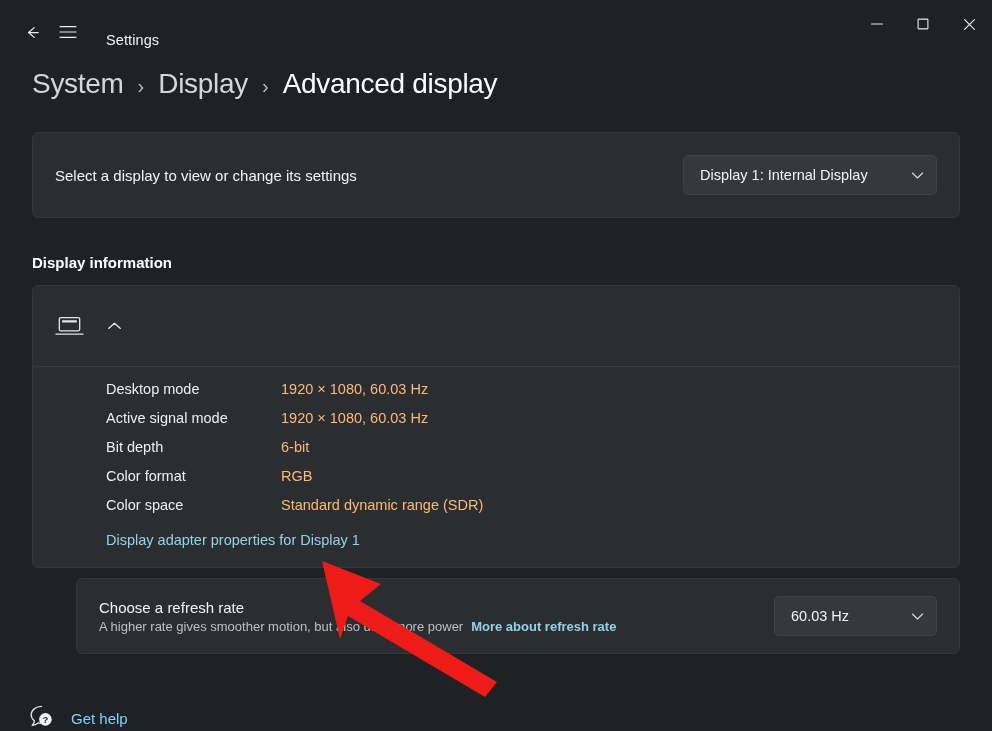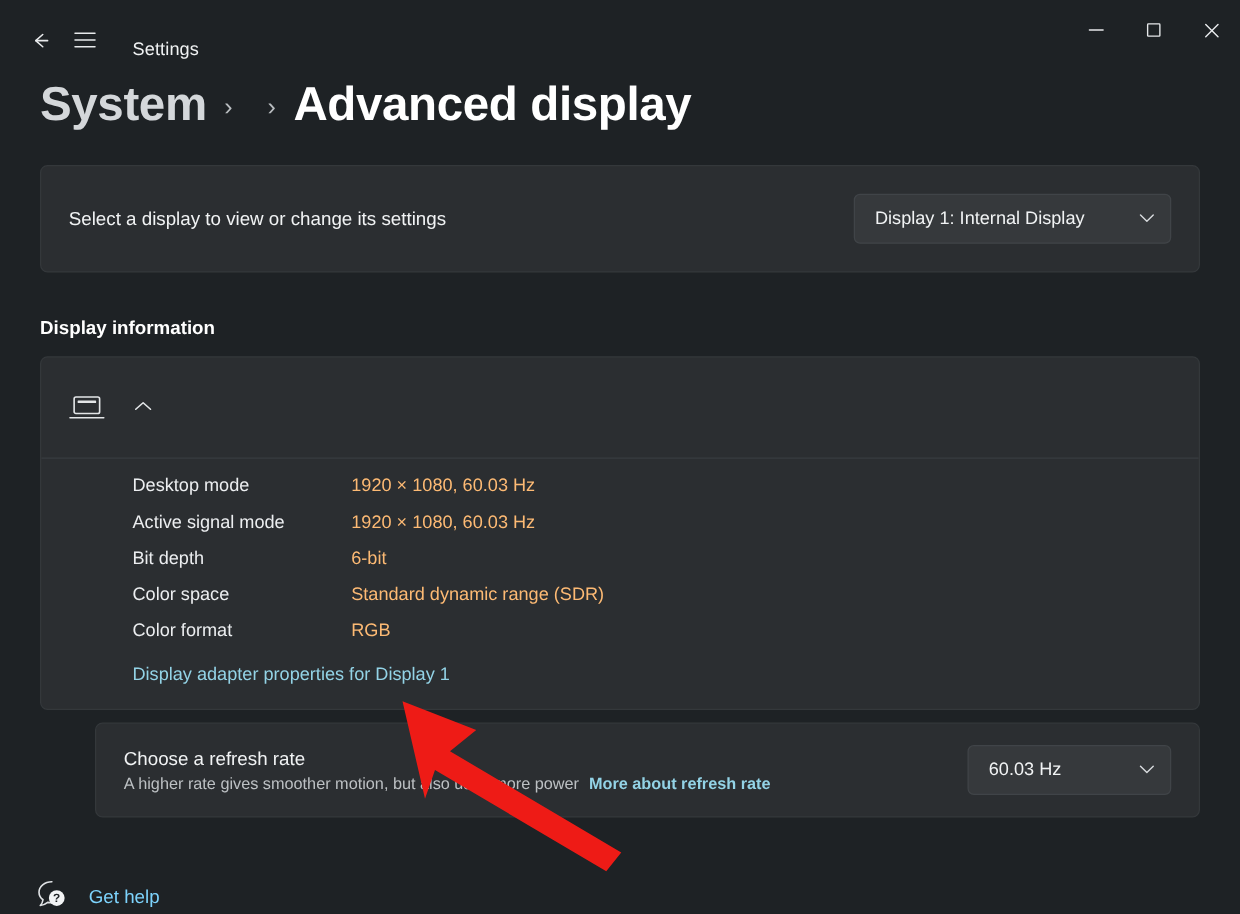--- a/index.html
+++ b/index.html
@@ -62,22 +62,22 @@
   .wc svg { display: block; }
 
   
   .breadcrumb {
     display: flex;
     align-items: center;
     padding: 10px 0 0 32px;
     height: 62px;
   }
   .crumb {
-    font-size: 38px;
-    font-weight: 700;
+    font-size: 28px;
+    font-weight: 400;
     color: #d4d7da;
     letter-spacing: -0.3px;
     cursor: default;
   }
   .crumb.current {
     color: #ffffff;
   }
   .crumb-sep {
     font-size: 20px;
     color: #b9bdc0;
@@ -298,20 +298,21 @@
           <path d="M2.6 2.6 L12.4 12.4 M12.4 2.6 L2.6 12.4" stroke="#e6e8ea" stroke-width="1.15" stroke-linecap="round"></path>
         </svg>
       </span>
     </div>
   </div>
 </div>
 
 <div class="breadcrumb">
   <span class="crumb">System</span>
   <span class="crumb-sep">›</span>
+  <span class="crumb">Display</span>
   <span class="crumb-sep">›</span>
   <span class="crumb current">Advanced display</span>
 </div>
 
 <div class="content">
 
   <div class="card select-row">
     <div class="select-row-label">Select a display to view or change its settings</div>
     <div class="dropdown">
       <span class="dropdown-value">Display 1: Internal Display</span>
@@ -357,27 +358,27 @@
         <div class="info-key">Active signal mode</div>
         <div class="info-val">1920 × 1080, 60.03 Hz</div>
       </div>
 
       <div class="info-row">
         <div class="info-key">Bit depth</div>
         <div class="info-val">6-bit</div>
       </div>
 
       <div class="info-row">
+        <div class="info-key">Color format</div>
+        <div class="info-val">RGB</div>
+      </div>
+
+      <div class="info-row">
         <div class="info-key">Color space</div>
         <div class="info-val">Standard dynamic range (SDR)</div>
-      </div>
-
-      <div class="info-row">
-        <div class="info-key">Color format</div>
-        <div class="info-val">RGB</div>
       </div>
 
       <a class="adapter-link">Display adapter properties for Display 1</a>
     </div>
   </div>
 
   <div class="card refresh-card">
     <div class="refresh-texts">
       <div class="refresh-title">Choose a refresh rate</div>
       <div class="refresh-sub">

